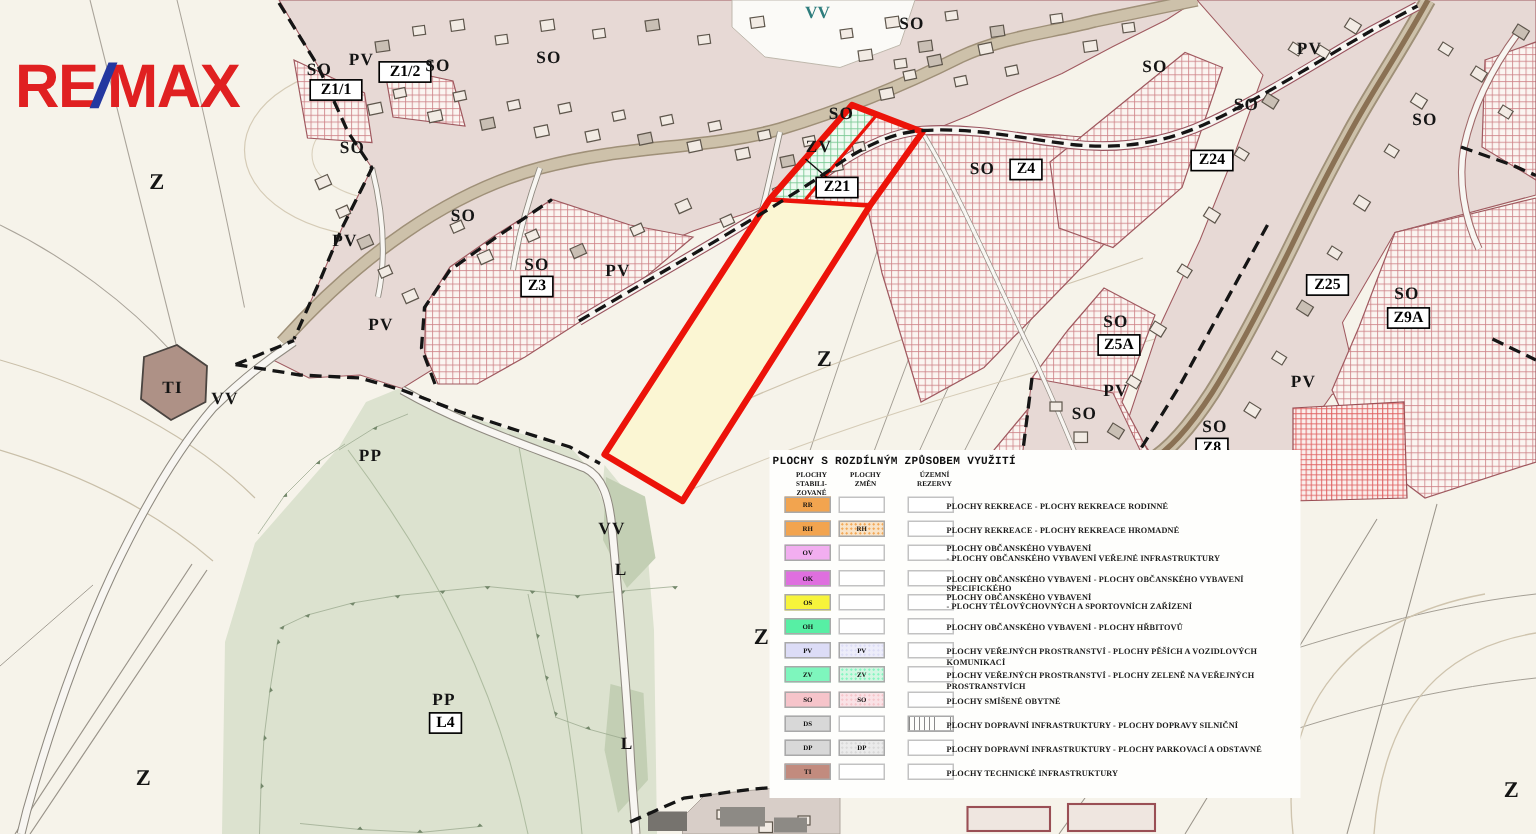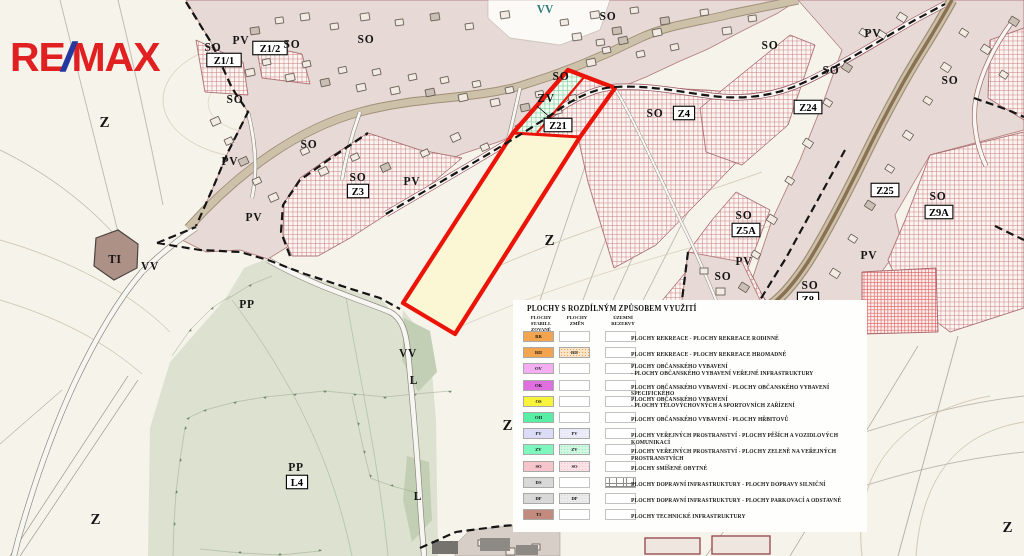--- a/index.html
+++ b/index.html
@@ -9,21 +9,21 @@
   svg{position:absolute;left:0;top:0;}
 
   
   .logo{position:absolute;left:10px;top:34px;font-family:"Liberation Sans",sans-serif;
         font-weight:bold;font-size:41px;letter-spacing:-1px;white-space:nowrap;z-index:30;}
   .logo .red{color:#E02021;}
   .logo .slash{color:#2438A0;display:inline-block;transform:skewX(-10deg) scaleX(1.25);margin:0 -2px;}
 
   
   .legend{position:absolute;left:513px;top:300px;width:354px;height:232px;background:#FEFEFC;z-index:20;}
-  .lg-title{position:absolute;left:14px;top:4px;font-size:7.4px;font-weight:bold;color:#111;letter-spacing:.2px;}
+  .lg-title{position:absolute;left:2px;top:4px;font-size:7.4px;font-weight:bold;color:#111;letter-spacing:.2px;font-family:Liberation Mono, monospace;}
   .lg-col{position:absolute;top:15px;width:36px;text-align:center;font-size:4.8px;font-weight:bold;
           color:#111;line-height:1.2;}
   .lg-row{position:absolute;left:0;width:354px;height:16px;}
   .sw{position:absolute;width:31px;height:11px;border:1px solid #A9A9A9;box-sizing:border-box;
       font-size:4.6px;font-weight:bold;color:#111;text-align:center;line-height:9px;}
   .sw.empty{background:#FFFFFF;border-color:#C2C2C2;}
   .sw.grid{background-image:repeating-linear-gradient(0deg,#8A8A8A 0 .5px,transparent .5px 3.4px),
                             repeating-linear-gradient(90deg,#8A8A8A 0 .5px,transparent .5px 3.4px);}
   .lg-desc{position:absolute;left:118px;width:236px;font-size:5.5px;font-weight:bold;color:#1c1c1c;
            line-height:6.4px;letter-spacing:.1px;}

